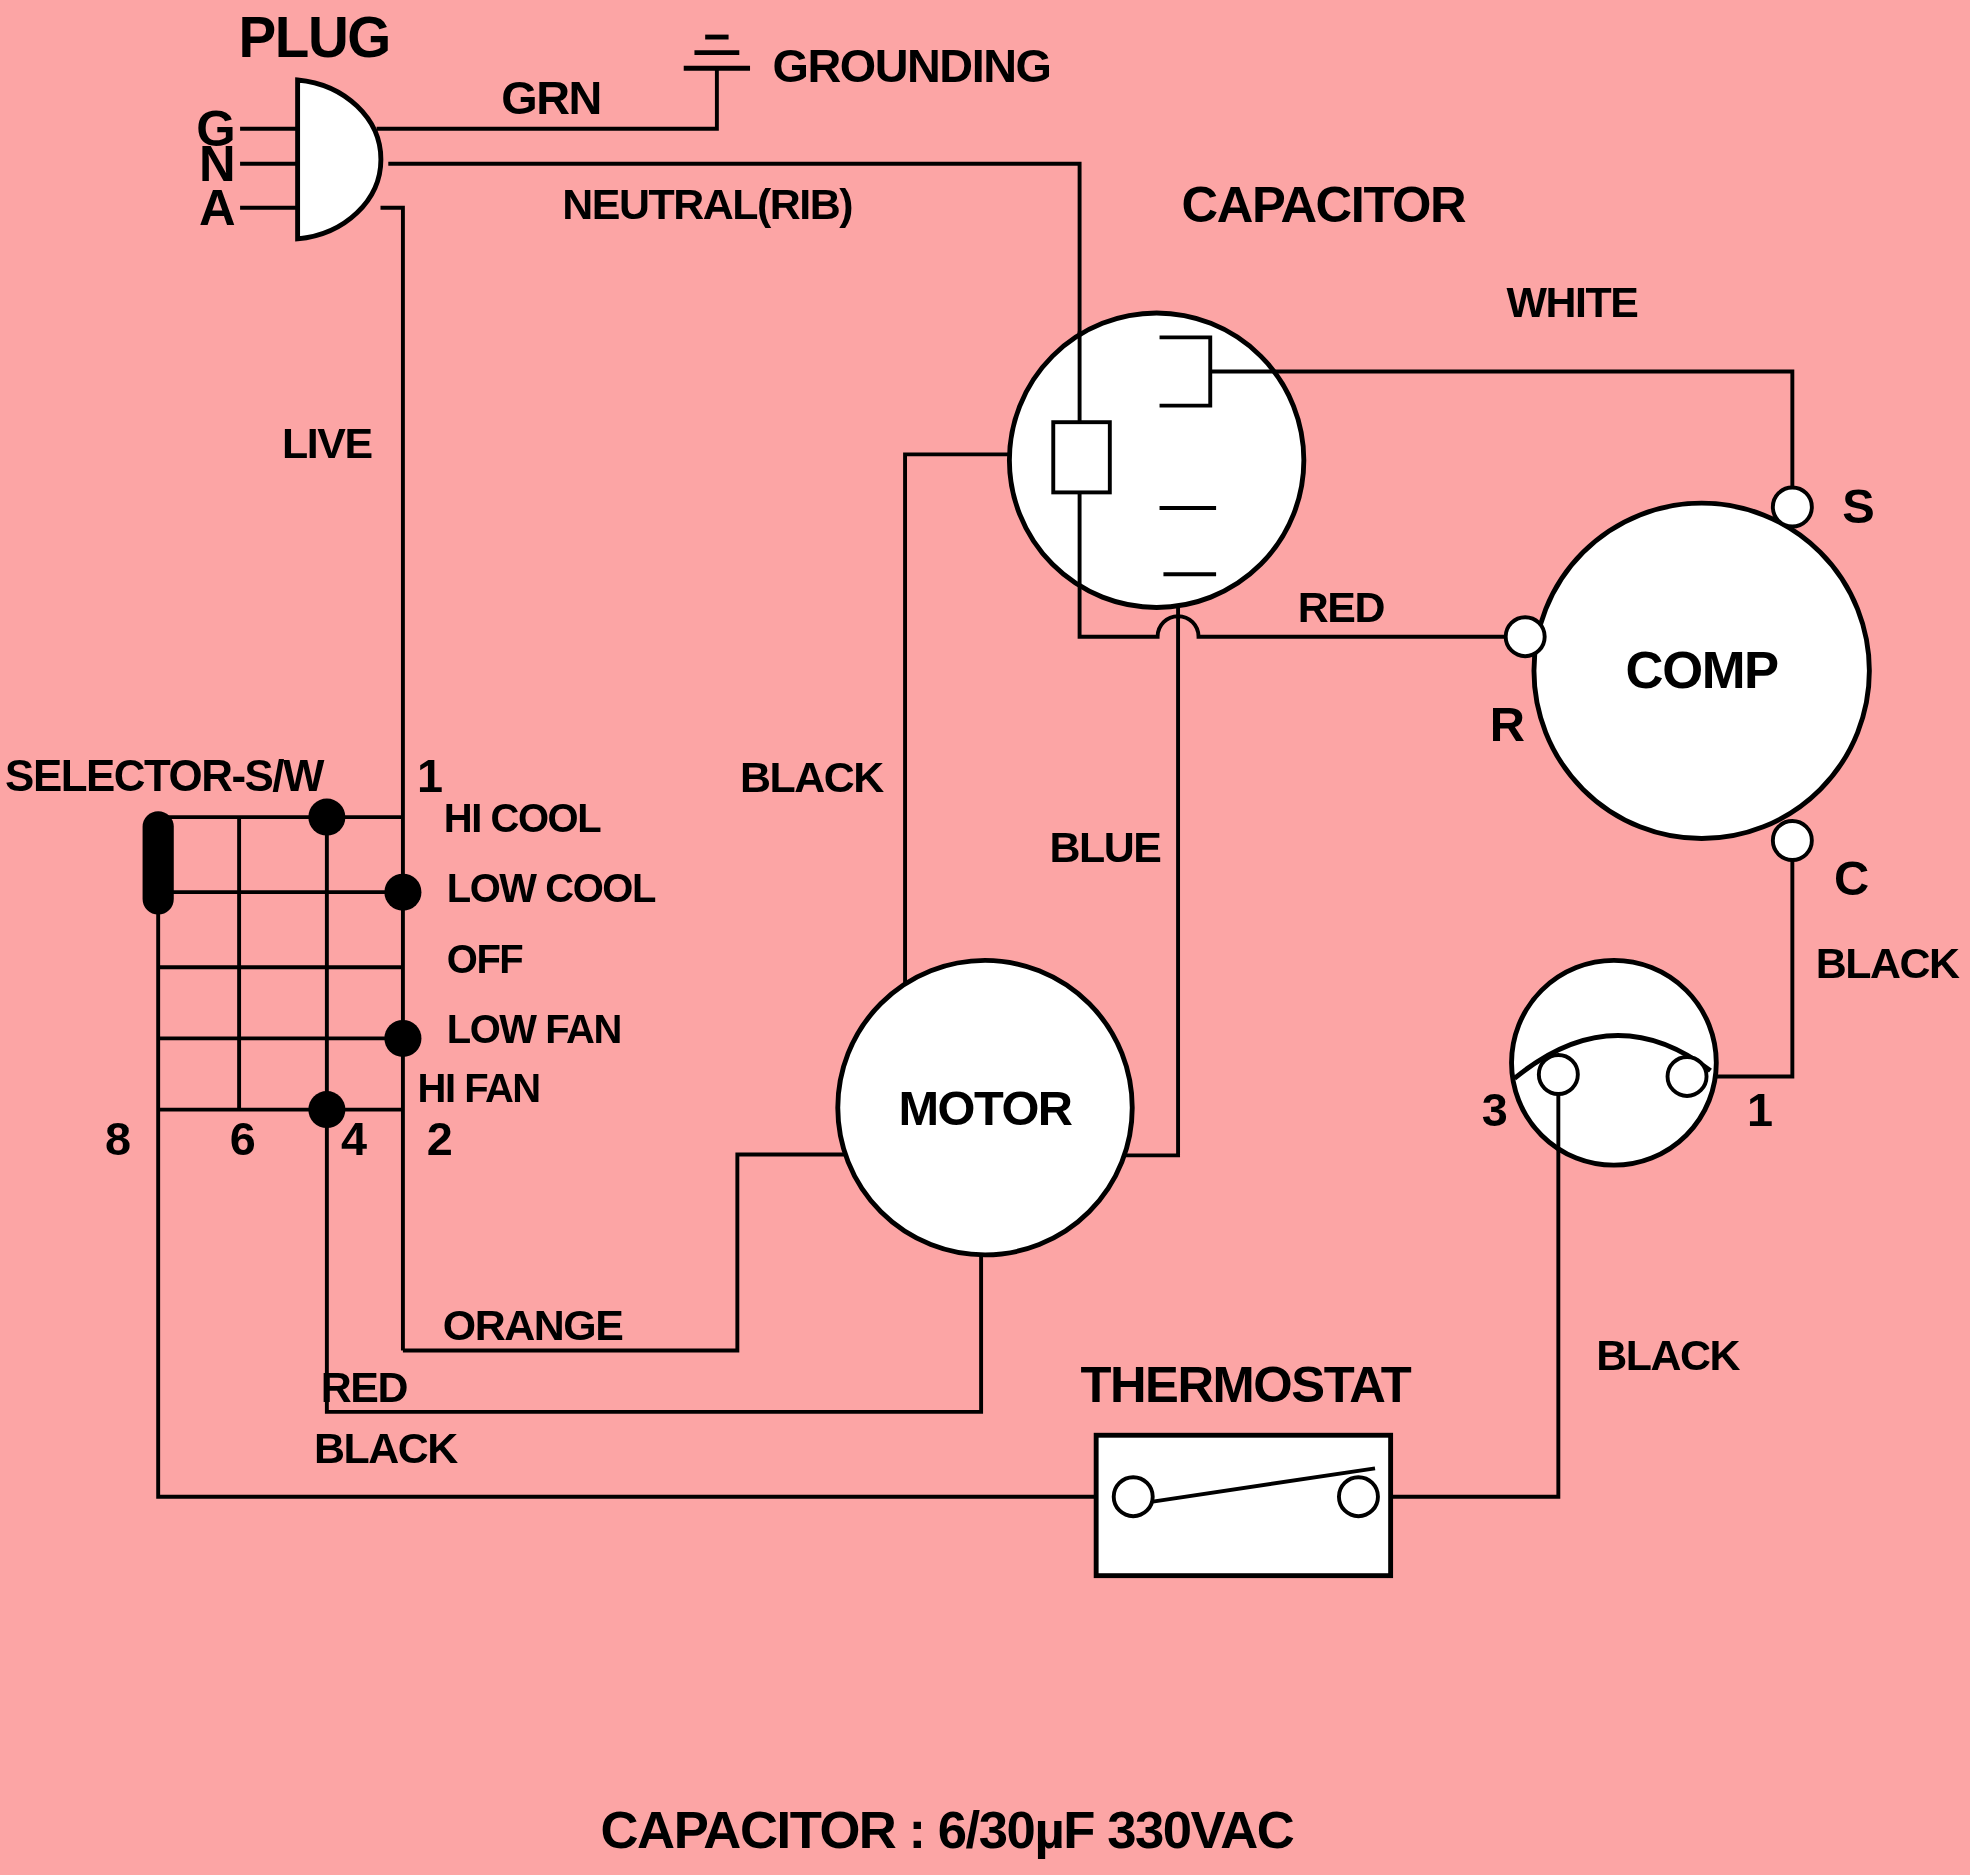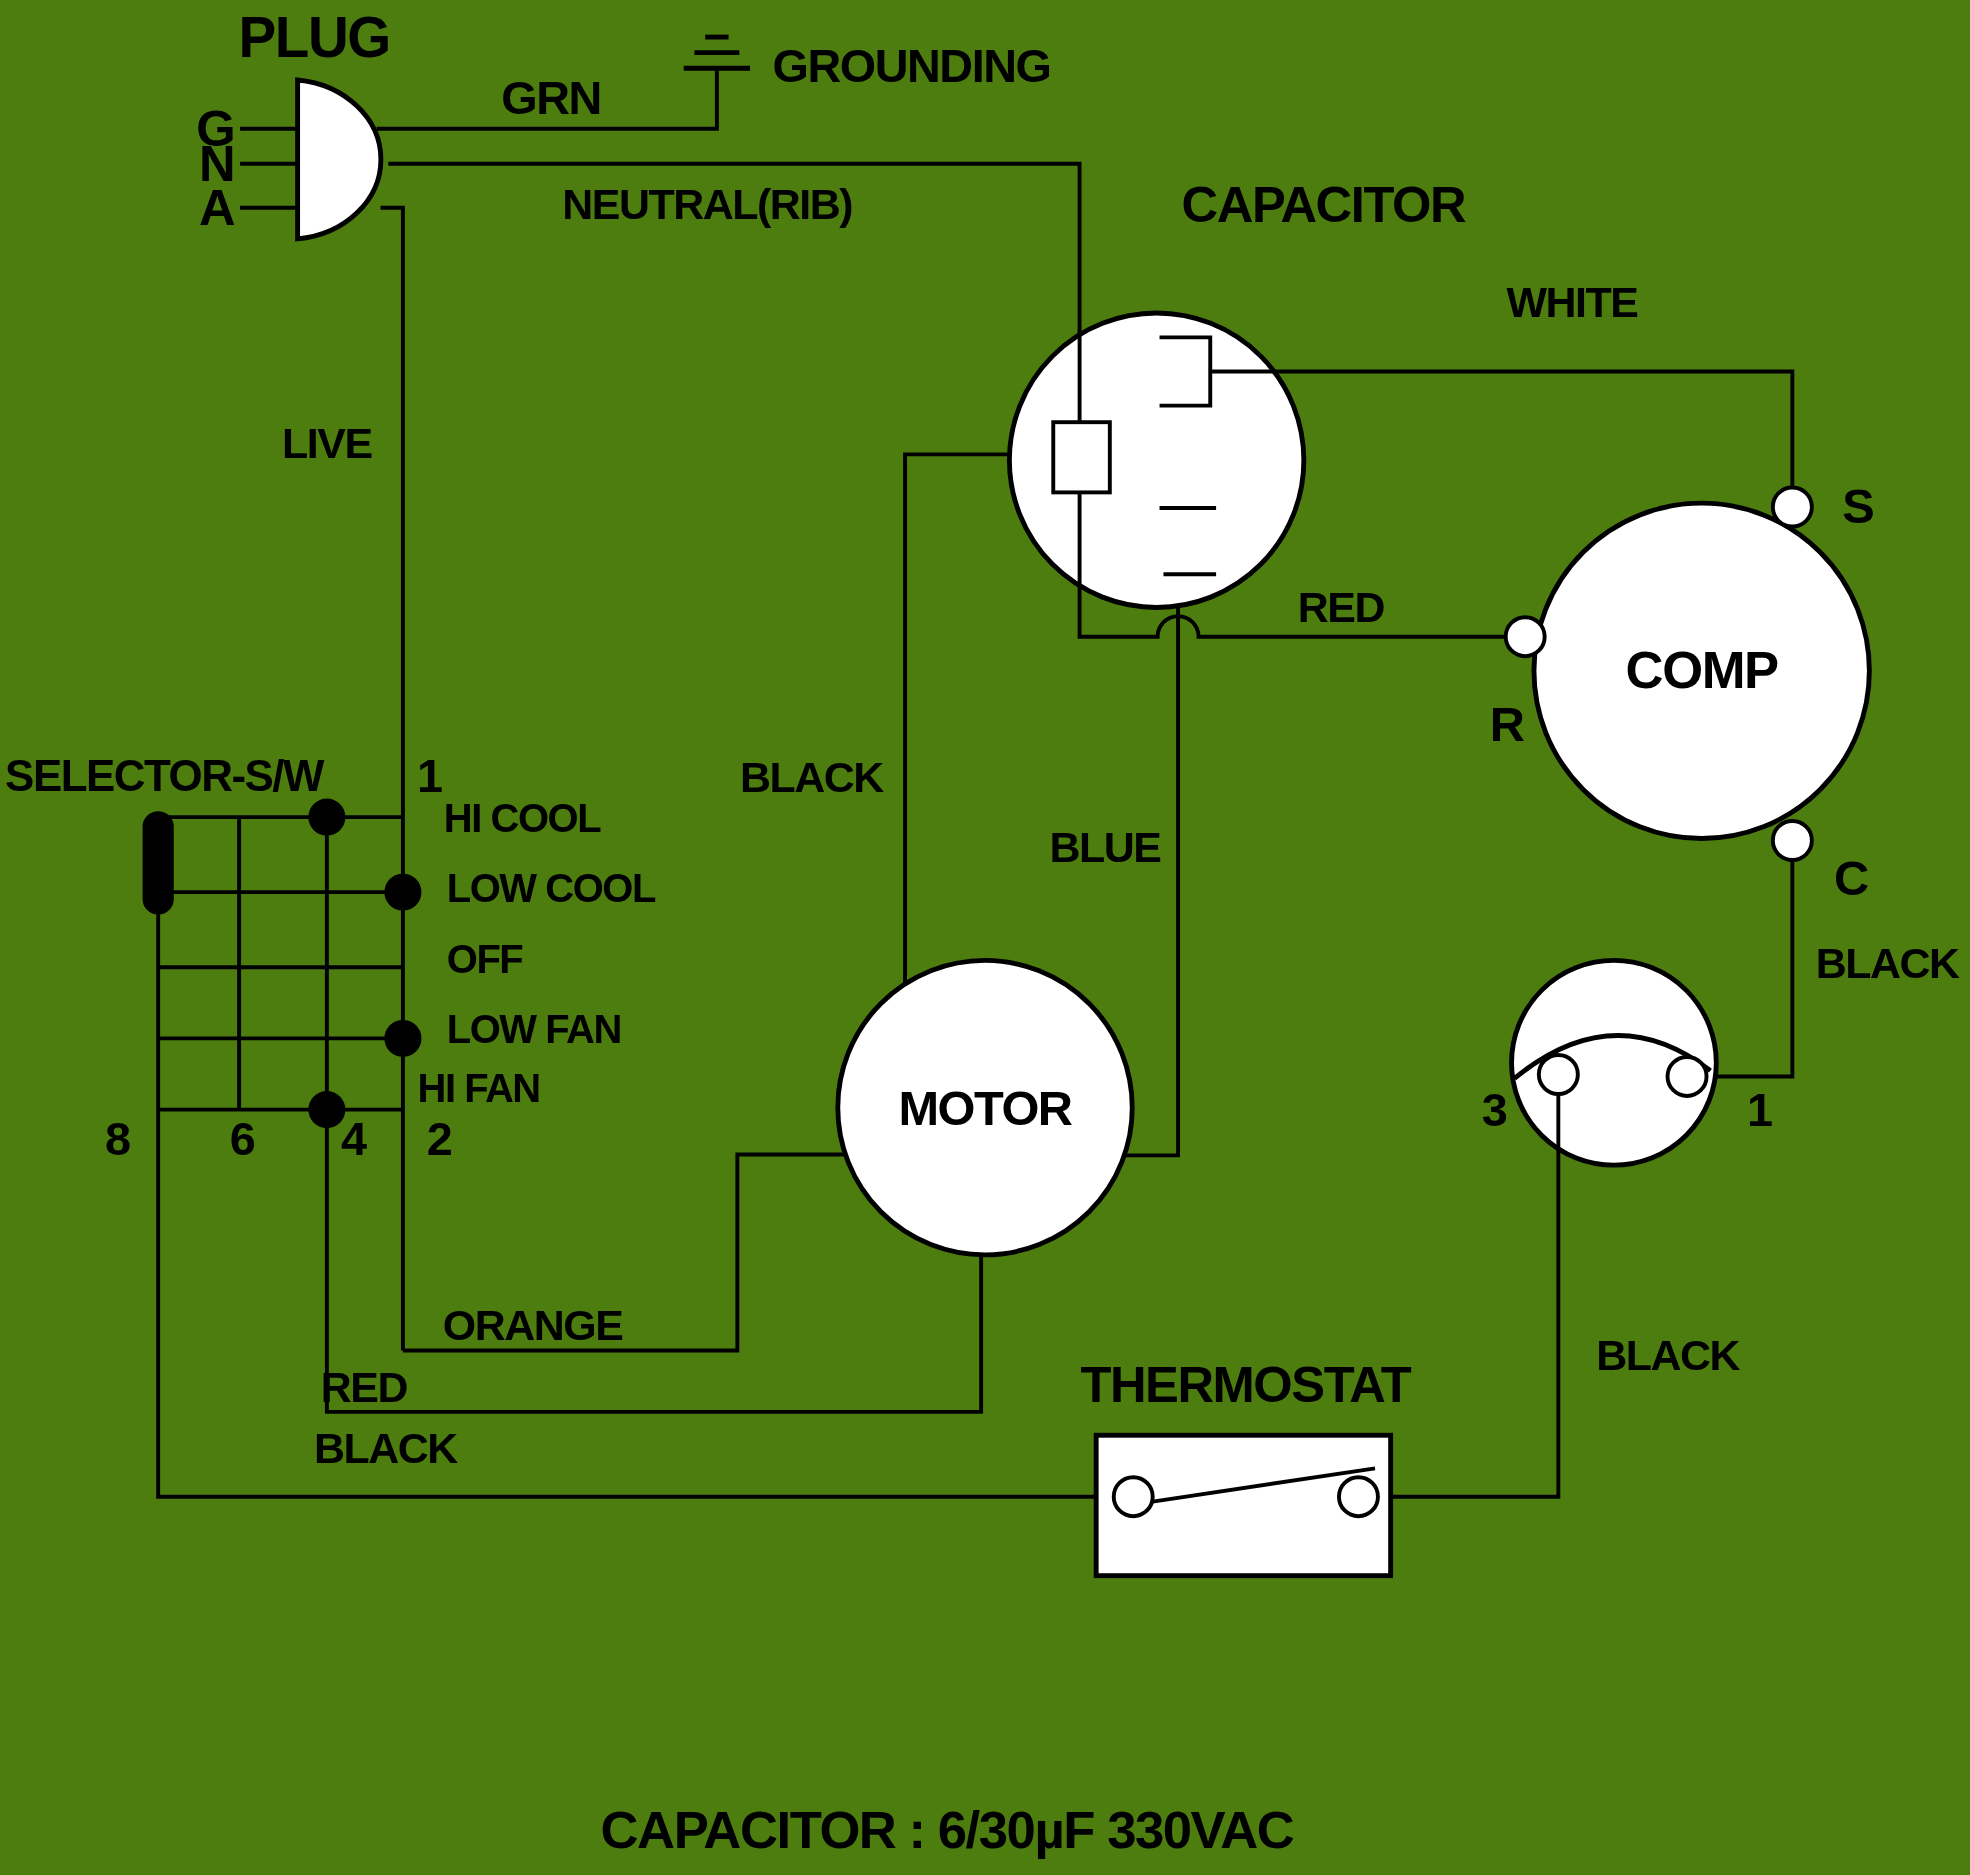--- a/index.html
+++ b/index.html
@@ -1,16 +1,16 @@
 <!DOCTYPE html>
 <html><head>
 <meta charset="utf-8">
 <style>
   html,body{margin:0;padding:0;background:#fff;}
-  .stage{width:1971px;height:1875px;background:#4d7c0f;position:relative;}
+  .stage{width:1971px;height:1875px;background:#fca5a5;position:relative;}
   svg{display:block;}
   text{
     font-family:"Liberation Sans", sans-serif;
     font-weight:bold;
     fill:#000;
     letter-spacing:-1.5px;
   }
   .wire{stroke:#000;stroke-width:4;fill:none;}
   .thick{stroke:#000;stroke-width:5;fill:none;}
   .part{stroke:#000;stroke-width:5;fill:#fff;}

